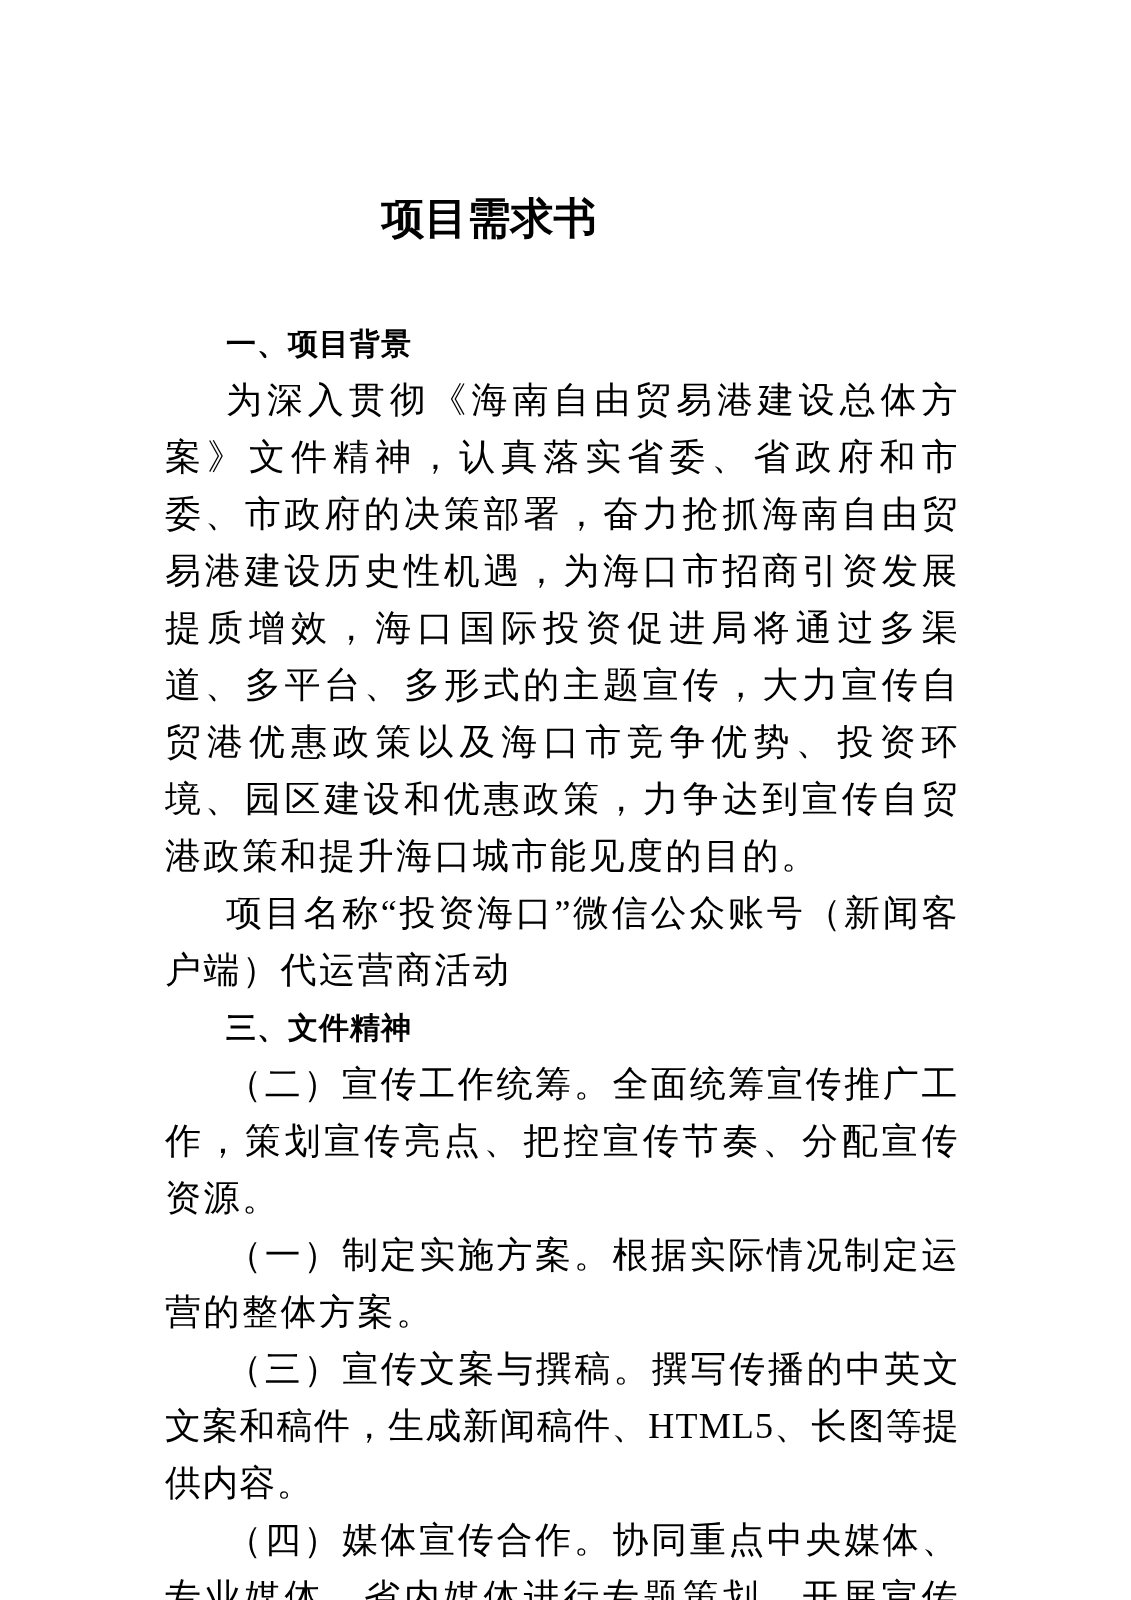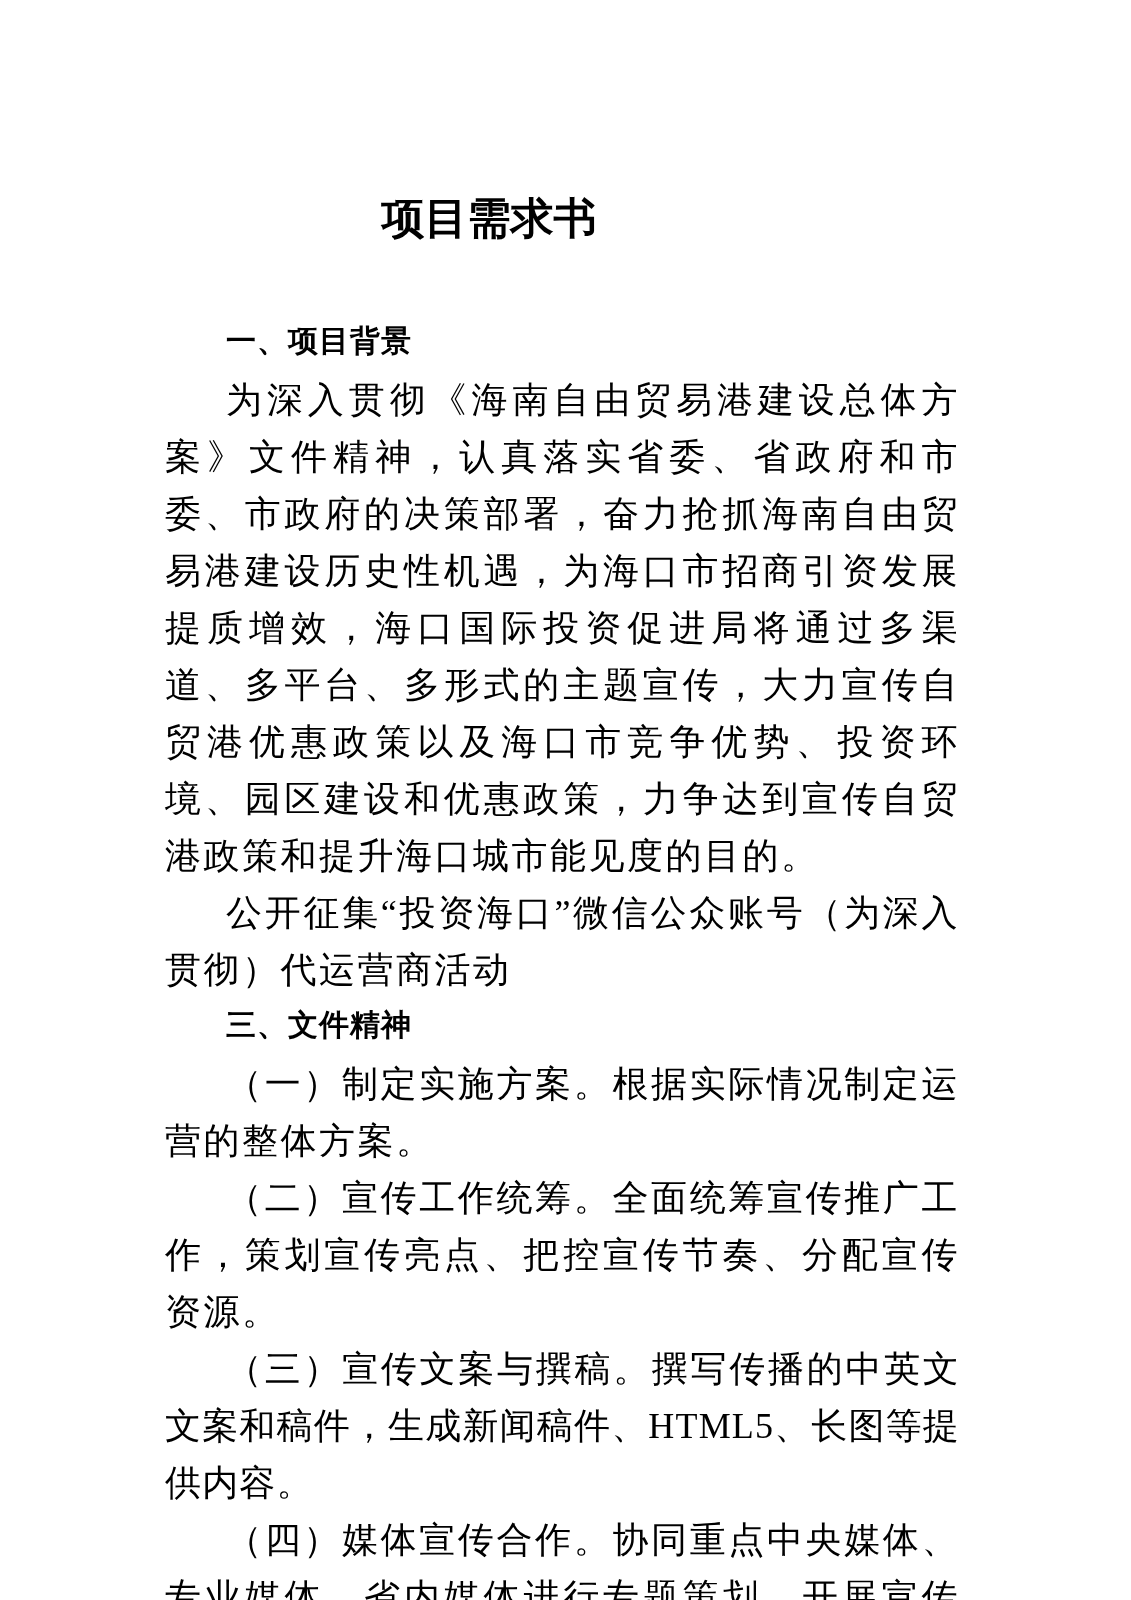--- a/index.html
+++ b/index.html
@@ -28,21 +28,21 @@
   }
   .doc-body {
     margin: 75px 0 0 165px;
     width: 795px;
     font-family: "Liberation Serif", "DejaVu Serif", serif;
     font-size: 28px;
     color: #000000;
   }
   .sec-heading {
     margin: 0;
-    font-family: Liberation Mono, monospace;
+    font-family: Liberation Serif, serif;
     font-weight: bold;
     font-size: 30px;
     line-height: 57px;
     letter-spacing: 1px;
     text-indent: 61px;
     color: #000000;
   }
   .para {
     margin: 0;
     font-weight: normal;
@@ -66,26 +66,26 @@
 
   <h1 class="doc-title">项目需求书</h1>
 
   <div class="doc-body">
 
     <h2 class="sec-heading">一、项目背景</h2>
 
     <p class="para">为深入贯彻《海南自由贸易港建设总体方案》文件精神，认真落实省委、省政府和市委、市政府的决策部署，奋力抢抓海南自由贸易港建设历史性机遇，为海口市招商引资发展提质增效，海口国际投资促进局将通过多渠道、多平台、多形式的主题宣传，大力宣传自贸港优惠政策以及海口市竞争优势、投资环境、园区建设和优惠政策，力争达到宣传自贸港政策和提升海口城市能见度的目的。</p>
 
 
-    <p class="para">公开征集“投资海口”微信公众账号（为深入贯彻）代运营商活动</p>
+    <p class="para">项目名称“投资海口”微信公众账号（新闻客户端）代运营商活动</p>
 
     <h2 class="sec-heading">三、文件精神</h2>
 
+    <p class="para">（二）宣传工作统筹。全面统筹宣传推广工作，策划宣传亮点、把控宣传节奏、分配宣传资源。</p>
+
     <p class="para">（一）制定实施方案。根据实际情况制定运营的整体方案。</p>
-
-    <p class="para">（二）宣传工作统筹。全面统筹宣传推广工作，策划宣传亮点、把控宣传节奏、分配宣传资源。</p>
 
     <p class="para squeeze">（三）宣传文案与撰稿。撰写传播的中英文文案和稿件，生成新闻稿件、HTML5、长图等提供内容。</p>
 
     <p class="para">（四）媒体宣传合作。协同重点中央媒体、专业媒体、省内媒体进行专题策划，开展宣传推广。在境内外新闻客户</p>
 
   </div>
 </div>
 
 </body></html>

